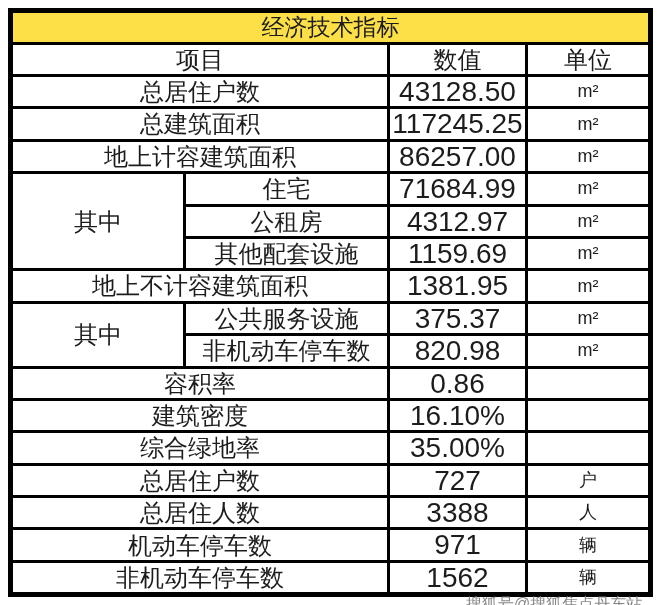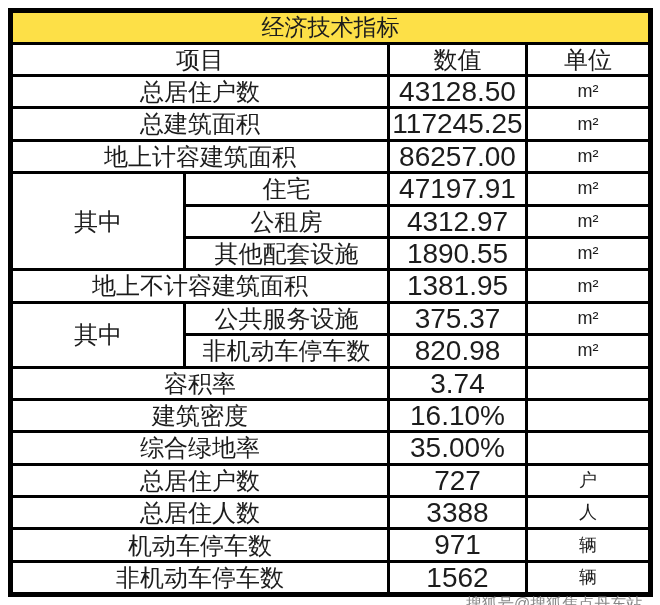--- a/index.html
+++ b/index.html
@@ -80,31 +80,31 @@
       </tr>
       <tr>
         <td colspan="2">地上计容建筑面积</td>
         <td class="num">86257.00</td>
         <td class="unit">m²</td>
       </tr>
 
       <tr>
         <td rowspan="3">其中</td>
         <td>住宅</td>
-        <td class="num">47197.91</td>
+        <td class="num">71684.99</td>
         <td class="unit">m²</td>
       </tr>
       <tr>
         <td>公租房</td>
         <td class="num">4312.97</td>
         <td class="unit">m²</td>
       </tr>
       <tr>
         <td>其他配套设施</td>
-        <td class="num">1890.55</td>
+        <td class="num">1159.69</td>
         <td class="unit">m²</td>
       </tr>
 
       <tr>
         <td colspan="2">地上不计容建筑面积</td>
         <td class="num">1381.95</td>
         <td class="unit">m²</td>
       </tr>
 
       <tr>
@@ -114,21 +114,21 @@
         <td class="unit">m²</td>
       </tr>
       <tr>
         <td>非机动车停车数</td>
         <td class="num">820.98</td>
         <td class="unit">m²</td>
       </tr>
 
       <tr>
         <td colspan="2">容积率</td>
-        <td class="num">3.74</td>
+        <td class="num">0.86</td>
         <td class="unit"></td>
       </tr>
       <tr>
         <td colspan="2">建筑密度</td>
         <td class="num">16.10%</td>
         <td class="unit"></td>
       </tr>
       <tr>
         <td colspan="2">综合绿地率</td>
         <td class="num">35.00%</td>

